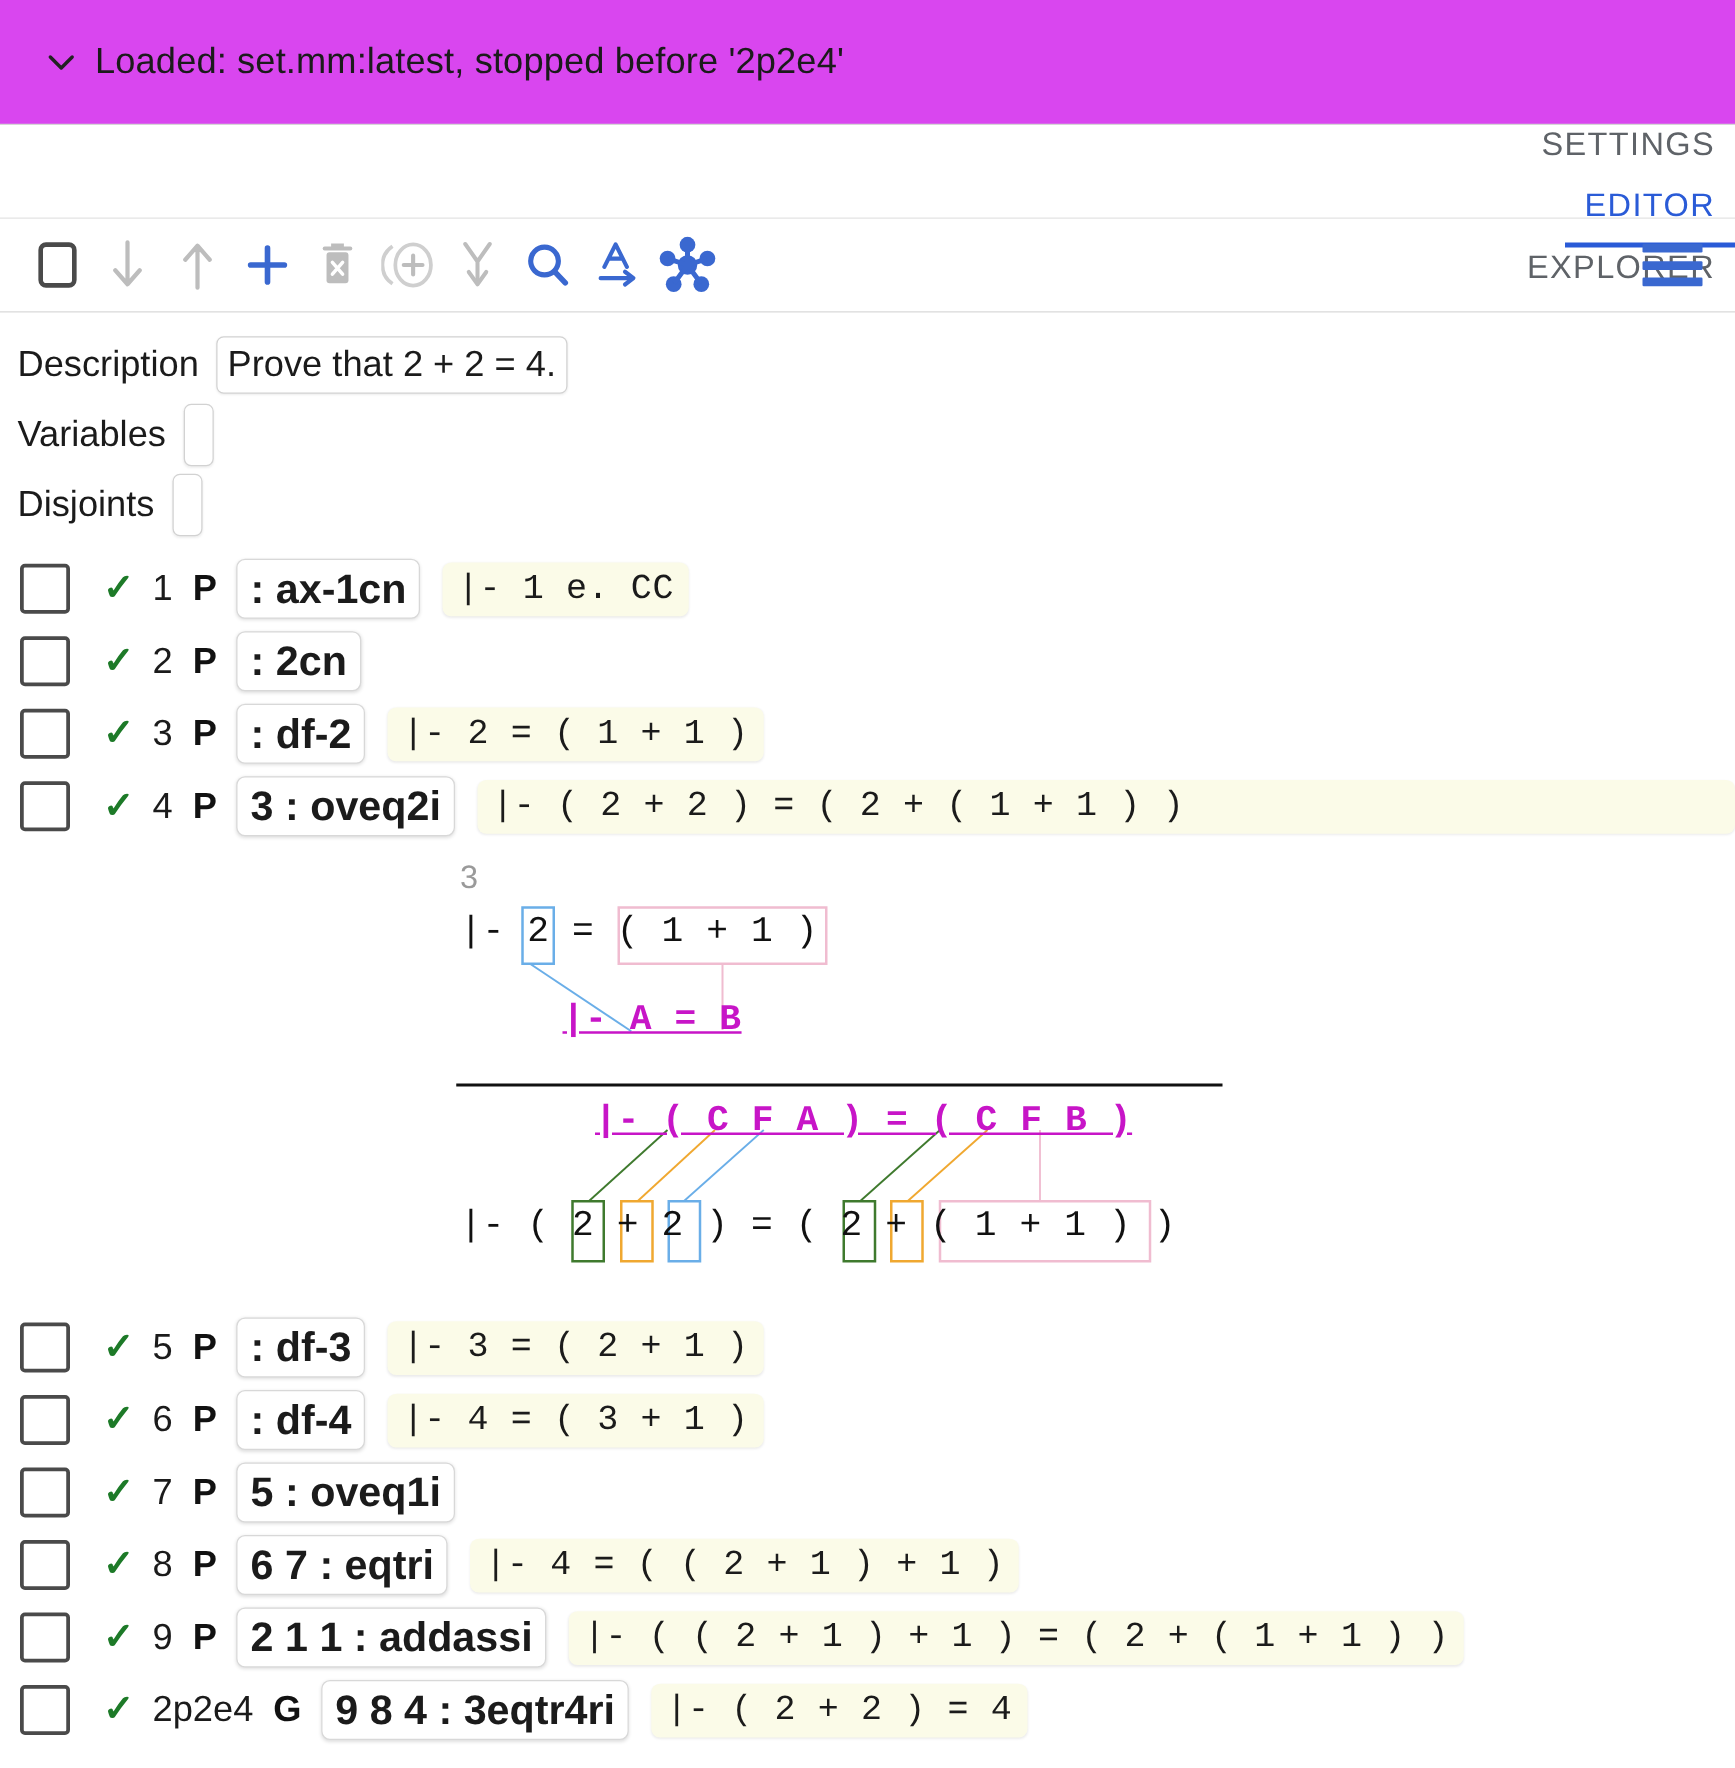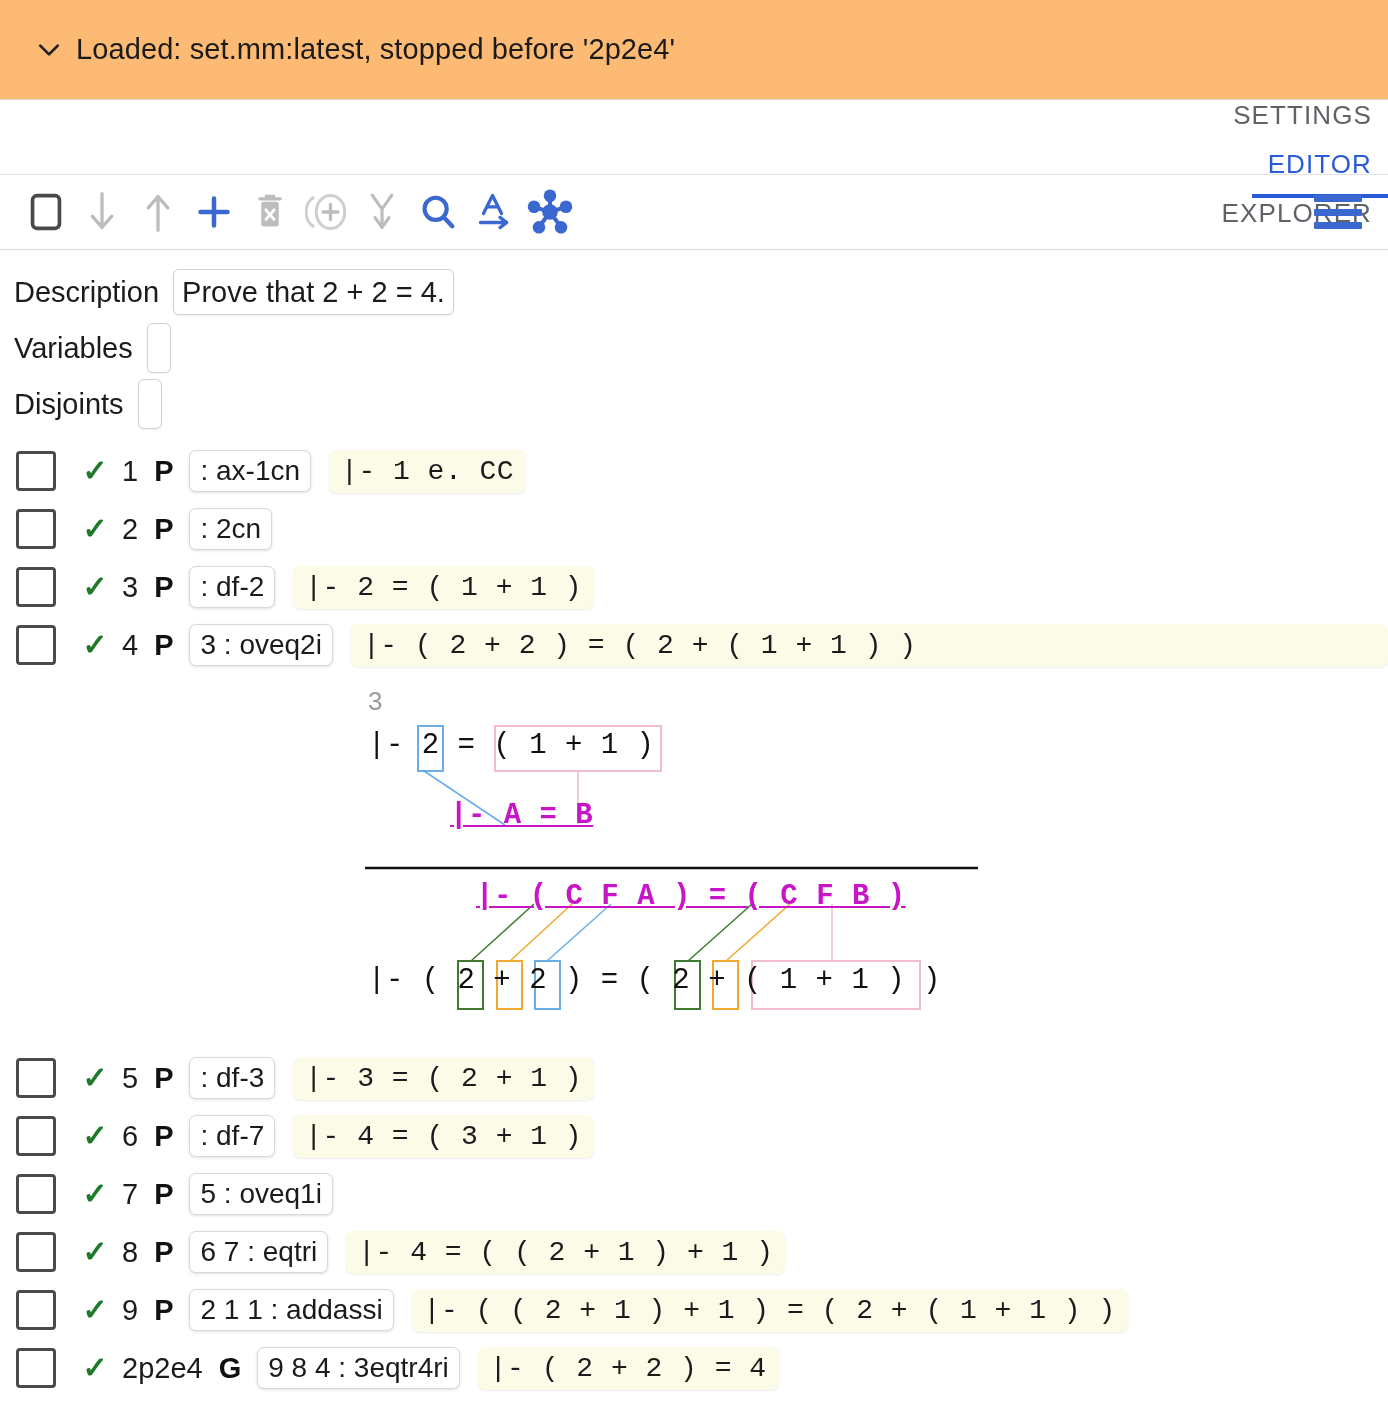--- a/index.html
+++ b/index.html
@@ -7,21 +7,21 @@
     width:1388px;height:1414px;
     background:#ffffff;
     font-family:"Liberation Sans", sans-serif;
     color:#1b1b1b;
     overflow:hidden;
   }
 
   
   .statusbar{
     height:100px;
-    background:#fdba74;
+    background:#d946ef;
     border-bottom:1px solid #d6d6d6;
     display:flex;align-items:center;
     padding-left:34px;
     box-sizing:border-box;
   }
   .chev{
     width:30px;height:30px;flex:0 0 auto;
     margin-right:12px;display:block;
   }
   .status-text{font-size:29px;color:#1b1b1b;letter-spacing:.1px;}
@@ -111,24 +111,25 @@
   }
   .steptype{
     font-size:29px;font-weight:bold;color:#111;
     margin-left:16px;white-space:nowrap;
   }
   .just{
     margin-left:16px;
     border:1px solid #d8d8d8;border-radius:7px;
     background:#fff;
     box-shadow:0 1px 3px rgba(0,0,0,.13);
-    font-size:28px;
+    font-size:33px;
     padding:4px 10px;
     white-space:nowrap;
     cursor:text;
+    font-weight:bold;
   }
   .stmt{
     margin-left:18px;
     background:#fbfbe8;
     border-radius:7px;
     font-family:"Liberation Mono", monospace;
     font-size:28px;
     letter-spacing:.5px;
     padding:6px 12px;
     white-space:pre;
@@ -361,21 +362,21 @@
     <div class="steptype">P</div>
     <div class="just">: df-3</div>
     <div class="stmt">|- 3 = ( 2 + 1 )</div>
   </div>
 
   <div class="step">
     <div class="cbox"></div>
     <div class="chk">✓</div>
     <div class="stepnum">6</div>
     <div class="steptype">P</div>
-    <div class="just">: df-7</div>
+    <div class="just">: df-4</div>
     <div class="stmt">|- 4 = ( 3 + 1 )</div>
   </div>
 
   <div class="step">
     <div class="cbox"></div>
     <div class="chk">✓</div>
     <div class="stepnum">7</div>
     <div class="steptype">P</div>
     <div class="just">5 : oveq1i</div>
   </div>

